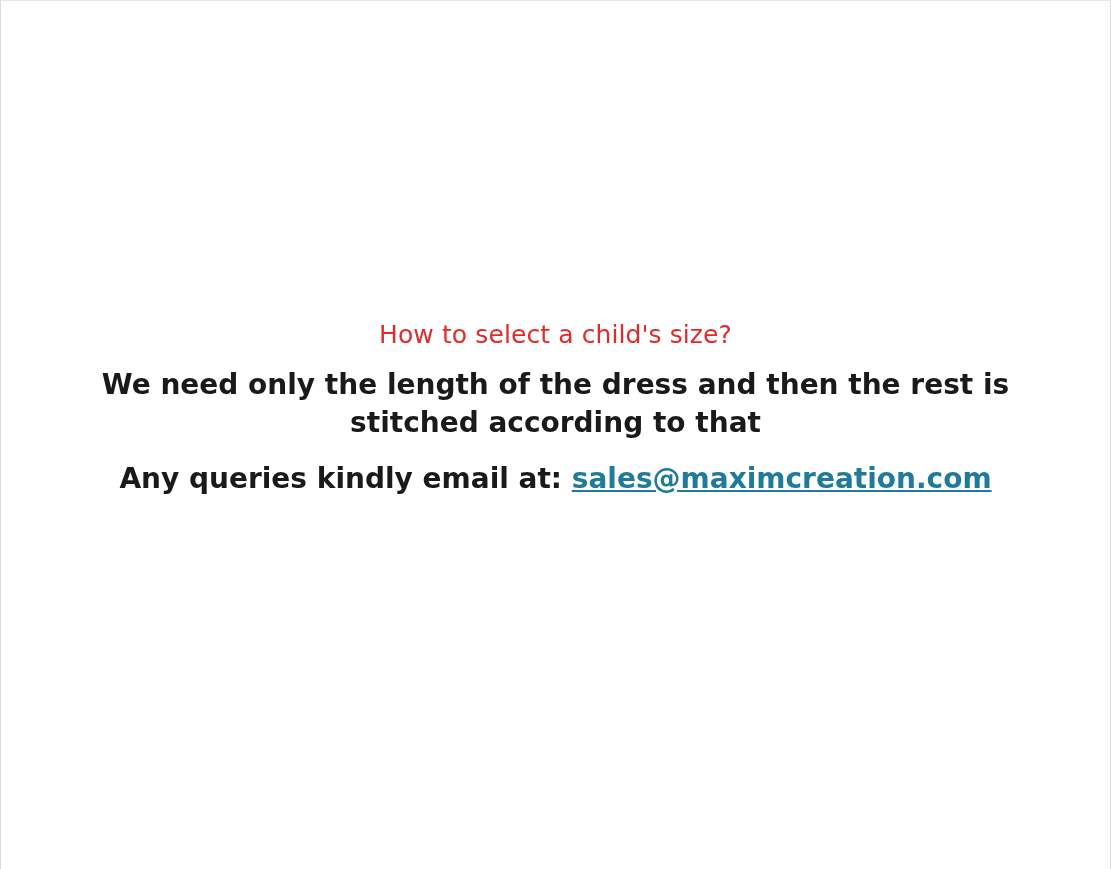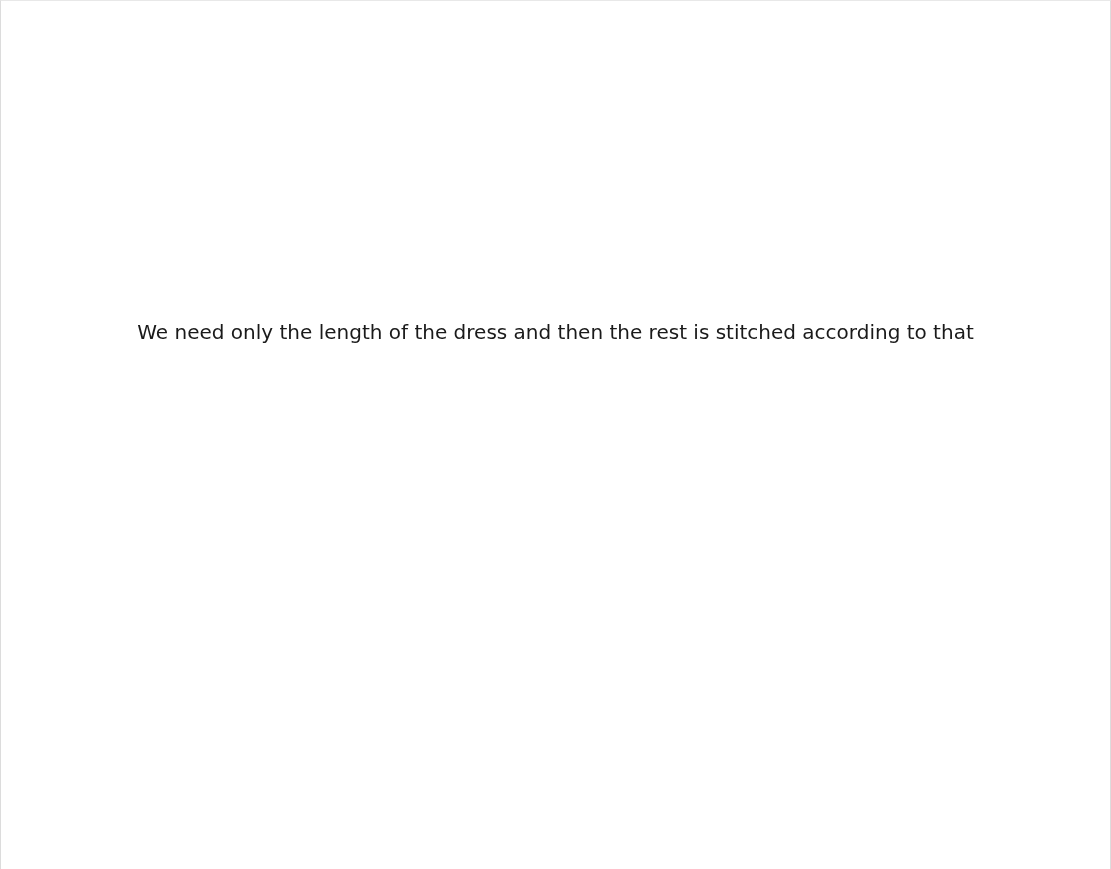--- a/index.html
+++ b/index.html
@@ -34,41 +34,45 @@
   .heading {
     color: #e02b2b;
     font-size: 25px;
     font-weight: 400;
     line-height: 1.3;
     margin: 0 0 14px 0;
     letter-spacing: 0.1px;
   }
   .para {
     color: #1a1a1a;
-    font-size: 20px;
-    font-weight: 400;
+    font-size: 28px;
+    font-weight: 700;
     line-height: 1.38;
     margin: 0 0 17px 0;
   }
   .para.narrow {
     max-width: 840px;
     margin-left: auto;
     margin-right: auto;
   }
   .email-link {
     color: #1f7a9c;
     text-decoration: underline;
     text-underline-offset: 2px;
   }
 </style>
 </head>
 <body>
 
 <div class="page">
   <div class="content">
 
+    <h1 class="heading">How to select a child's size?</h1>
 
     <p class="para">We need only the length of the dress and then the rest is stitched according to that</p>
 
 
+    <p class="para">
+      <span>Any queries kindly email at: </span><a class="email-link" href="#">sales@maximcreation.com</a>
+    </p>
 
   </div>
 </div>
 
 </body></html>

